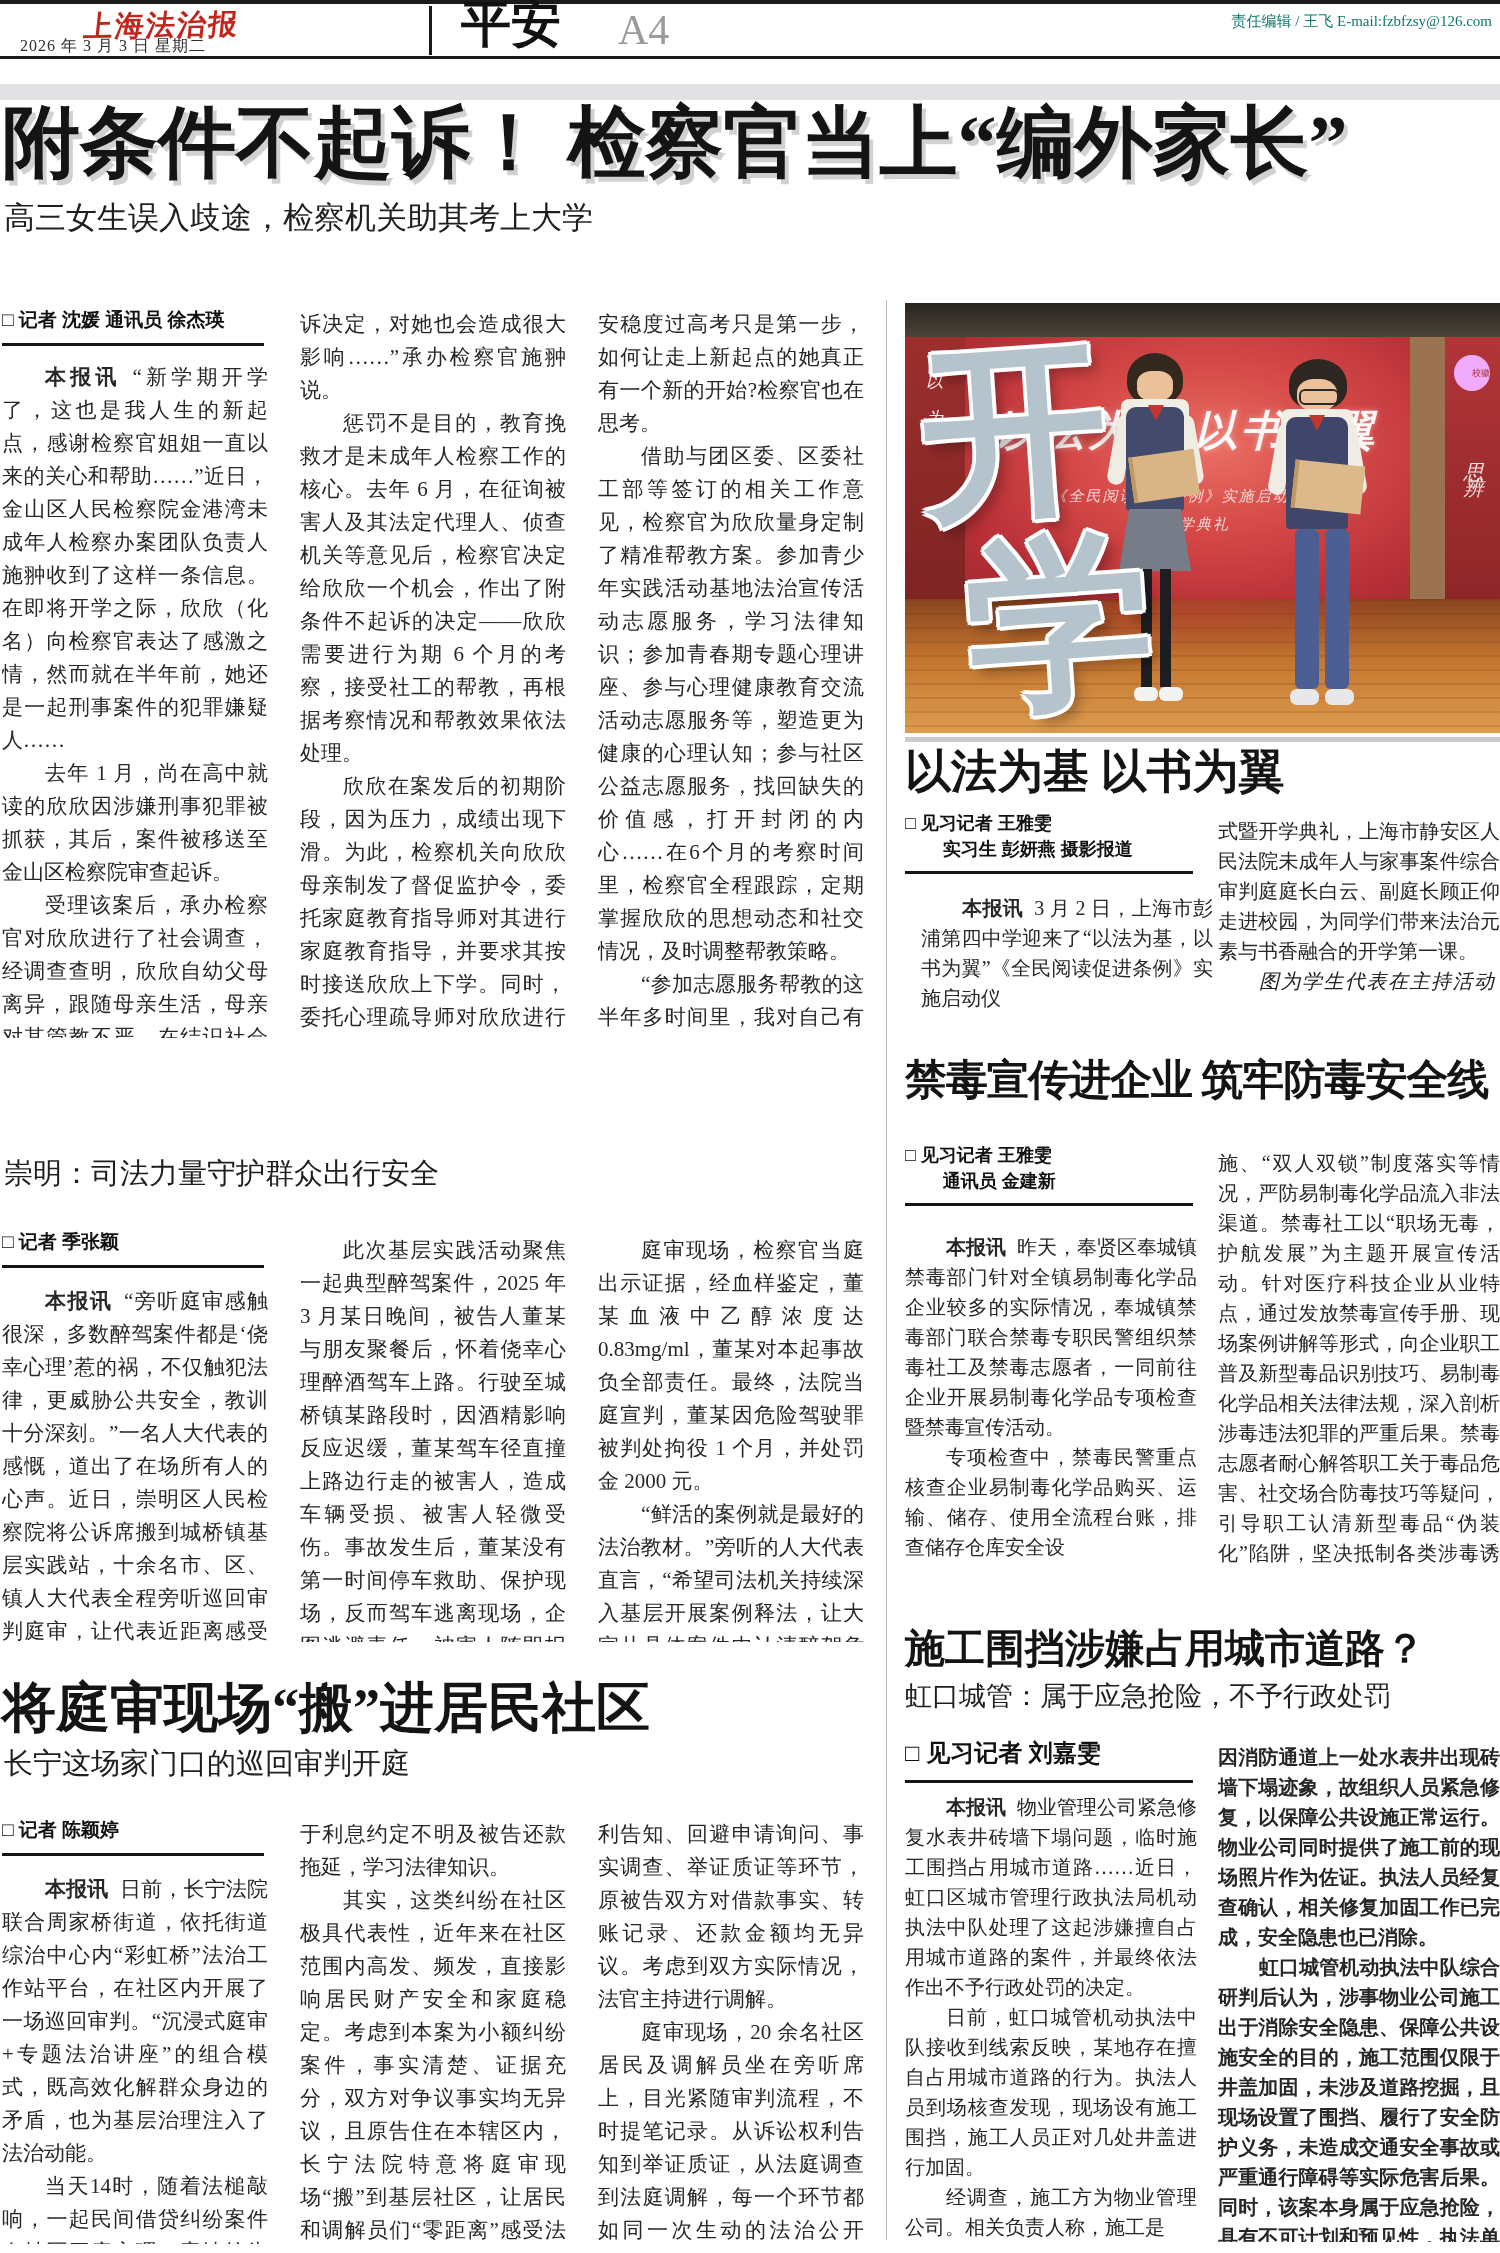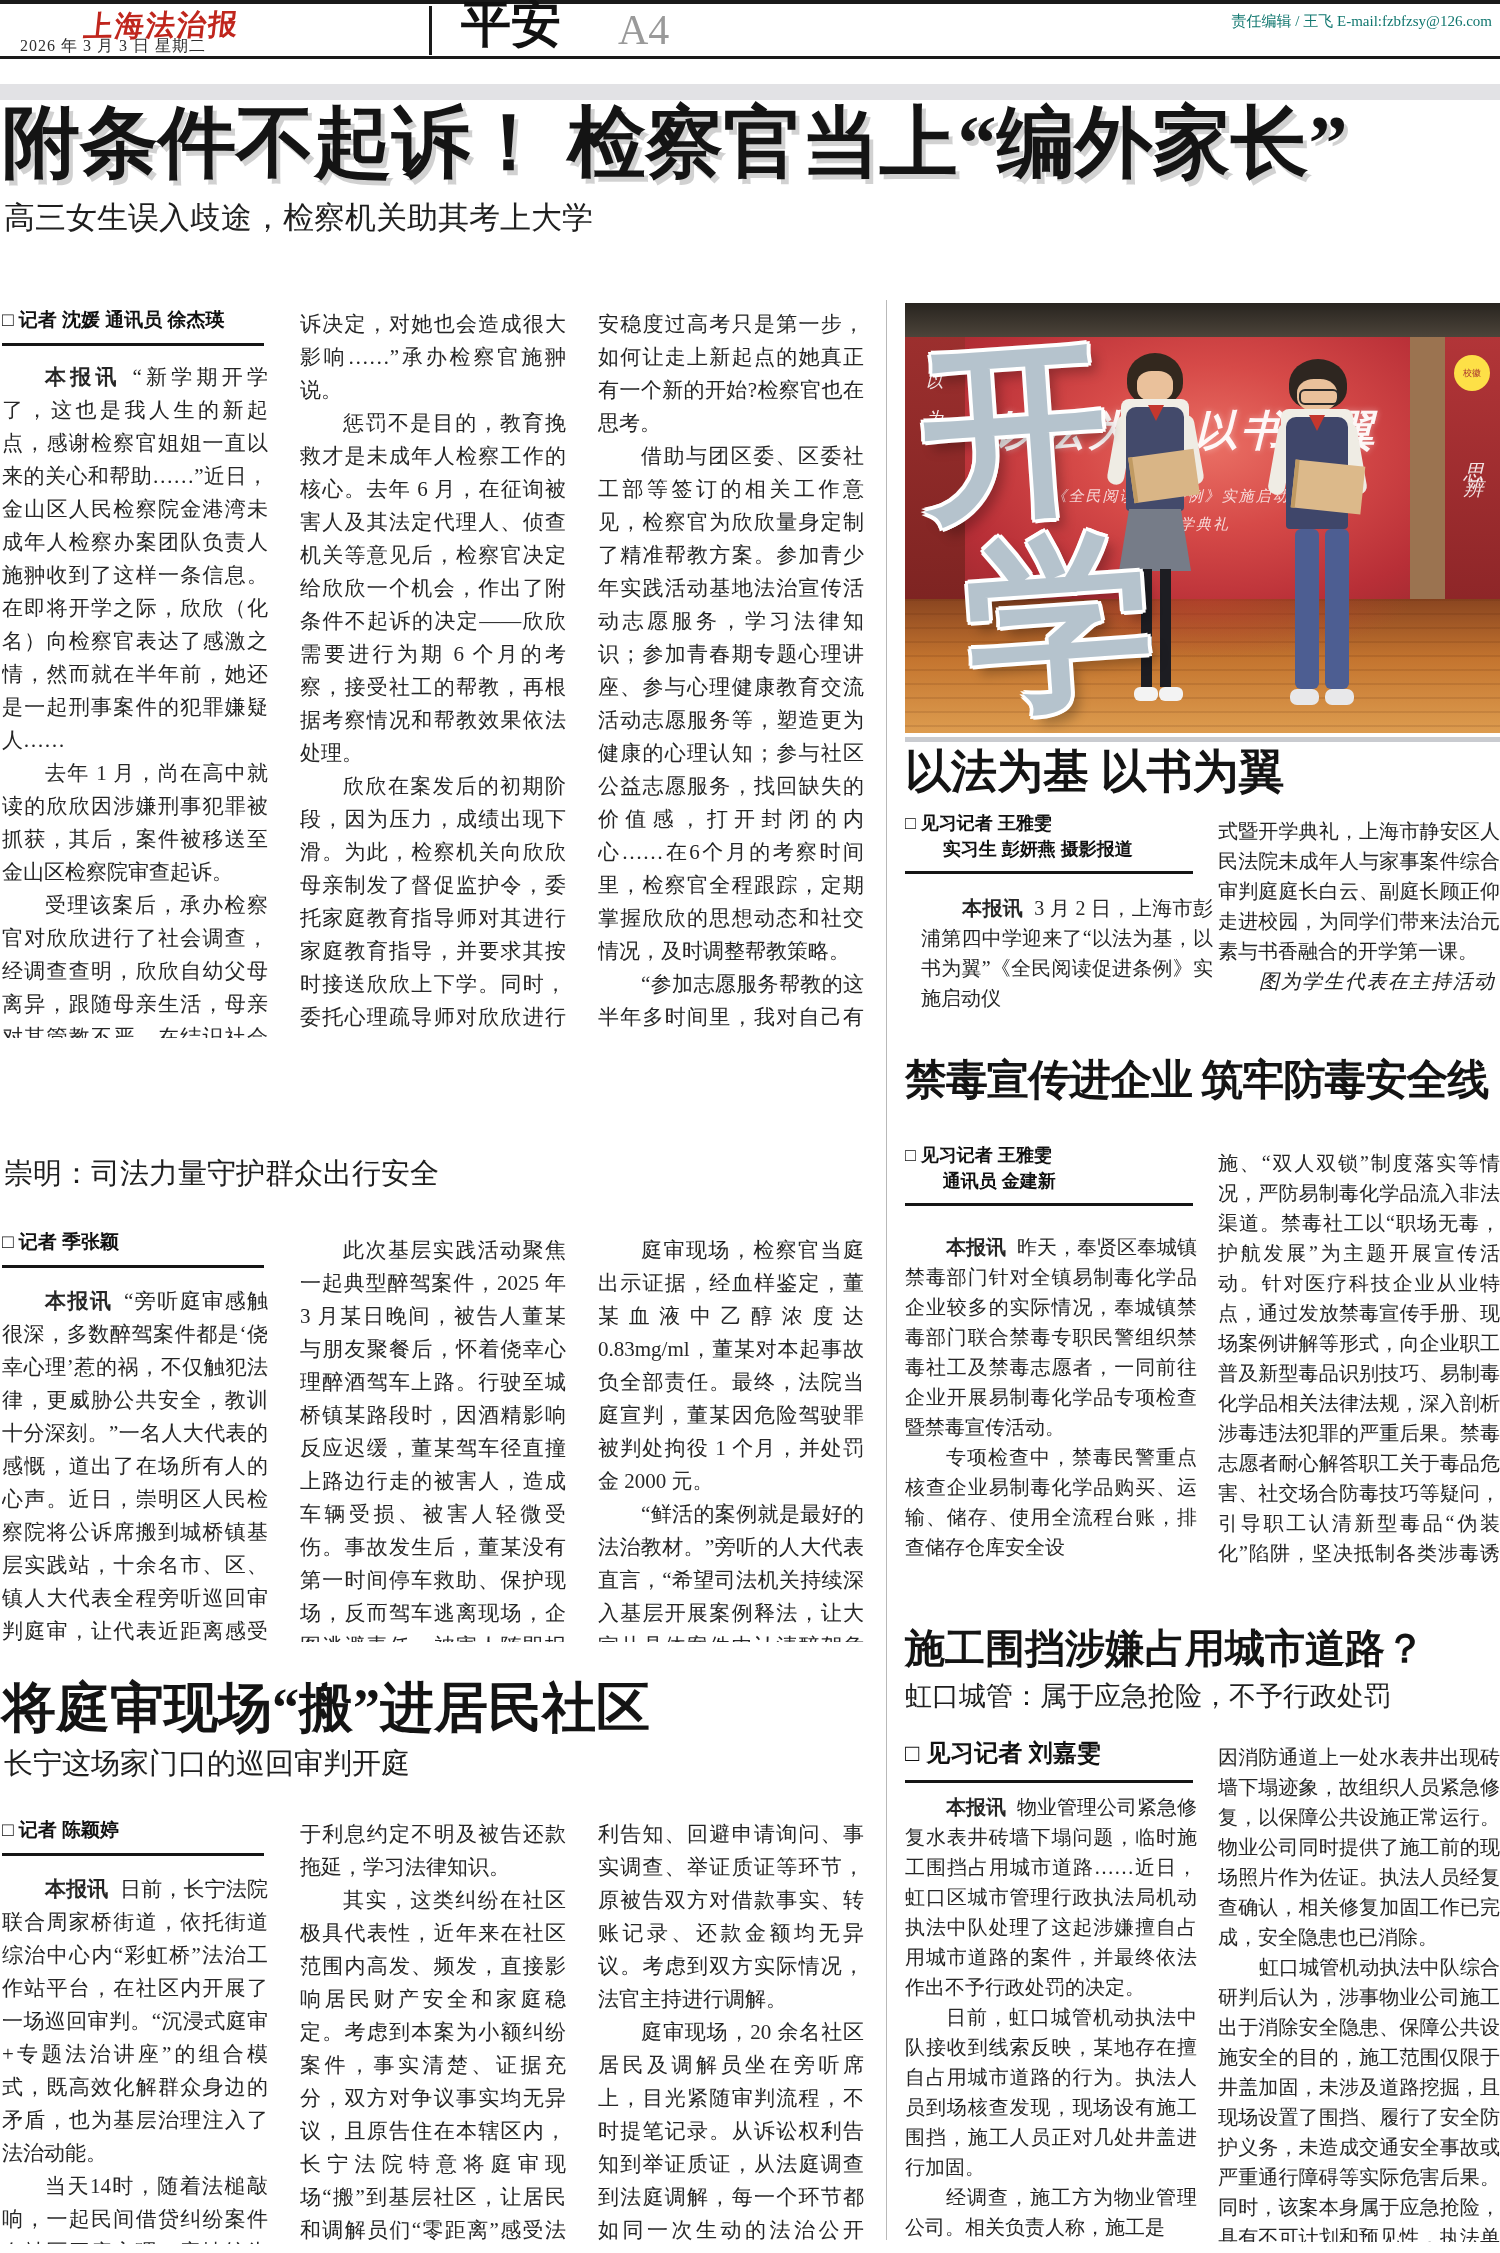--- a/index.html
+++ b/index.html
@@ -35,22 +35,22 @@
       font-size:17px;letter-spacing:10px;font-style:italic;}
   .ph-screen{left:60px;top:34px;width:445px;height:262px;
       background:radial-gradient(ellipse at 55% 42%,#ea6f64 0%,#d64a48 38%,#b82f37 78%,#a02a30 100%);}
   .scr-main{position:absolute;left:0;top:66px;width:445px;text-align:center;color:rgba(255,255,255,.94);
       font-size:42px;font-weight:700;font-style:italic;letter-spacing:4px;white-space:nowrap;
       text-shadow:0 0 6px rgba(255,255,255,.4);}
   .scr-sub{position:absolute;left:0;width:445px;text-align:center;color:rgba(255,255,255,.78);
       font-size:15px;font-style:italic;letter-spacing:2px;white-space:nowrap;}
   .ph-wall-right{left:505px;top:34px;width:90px;height:262px;background:#9b7350;}
   .ph-banner-right{left:540px;top:34px;width:55px;height:262px;background:linear-gradient(#b23538,#8e2628);}
-  .ph-logo{left:549px;top:52px;width:36px;height:36px;border-radius:50%;background:#fde047;
-      color:#a8342f;font-size:9px;text-align:center;line-height:36px;overflow:hidden;}
+  .ph-logo{left:549px;top:52px;width:36px;height:36px;border-radius:50%;background:#f0abfc;
+      color:#a8342f;font-size:9px;text-align:right;line-height:36px;overflow:hidden;}
   .ph-banner-right span{position:absolute;left:16px;top:110px;writing-mode:vertical-rl;color:rgba(255,255,255,.88);
       font-size:20px;letter-spacing:14px;font-style:italic;}
   .ph-floor{left:0;top:296px;width:595px;height:134px;
       background:repeating-linear-gradient(180deg,rgba(70,25,5,.12) 0 2px,transparent 2px 14px),
                  linear-gradient(#8a4520,#c4752f 45%,#dd9c4f);}
   .ph-floor i{position:absolute;left:90px;top:0;width:420px;height:60px;
       background:radial-gradient(ellipse at 50% 0%,rgba(220,60,55,.45),transparent 70%);display:block;}
   .kaixue{font-weight:900;font-size:186px;line-height:1;color:#b5c3cd;transform:rotate(-4deg);
       text-shadow:4px 0 0 #fff,-4px 0 0 #fff,0 4px 0 #fff,0 -4px 0 #fff,3px 3px 0 #fff,-3px 3px 0 #fff,3px -3px 0 #fff,-3px -3px 0 #fff,8px 10px 12px rgba(0,0,0,.25);}
   
@@ -178,21 +178,21 @@
   </div>
 
   <div class="abs hl" style="left:905px;top:1628px;font-size:40px;">施工围挡涉嫌占用城市道路？</div>
   <div class="abs subhl" style="left:905px;top:1678px;font-size:27px;">虹口城管：属于应急抢险，不予行政处罚</div>
   <div class="abs byline" style="left:905px;top:1736px;width:288px;font-size:24px;">□  见习记者  刘嘉雯</div>
   <div class="abs col sm" style="left:905px;top:1792px;width:292px;height:450px;">
     <p><b class="lead-in">本报讯</b><span>物业管理公司紧急修复水表井砖墙下塌问题，临时施工围挡占用城市道路……近日，虹口区城市管理行政执法局机动执法中队处理了这起涉嫌擅自占用城市道路的案件，并最终依法作出不予行政处罚的决定。</span></p>
     <p>日前，虹口城管机动执法中队接收到线索反映，某地存在擅自占用城市道路的行为。执法人员到场核查发现，现场设有施工围挡，施工人员正对几处井盖进行加固。</p>
     <p>经调查，施工方为物业管理公司。相关负责人称，施工是</p>
   </div>
-  <div class="abs col sm" style="left:1218px;top:1742px;width:282px;height:500px;">
+  <div class="abs col sm" style="left:1218px;top:1742px;width:282px;height:500px;font-weight:bold;">
     <p class="cont">因消防通道上一处水表井出现砖墙下塌迹象，故组织人员紧急修复，以保障公共设施正常运行。物业公司同时提供了施工前的现场照片作为佐证。执法人员经复查确认，相关修复加固工作已完成，安全隐患也已消除。</p>
     <p>虹口城管机动执法中队综合研判后认为，涉事物业公司施工出于消除安全隐患、保障公共设施安全的目的，施工范围仅限于井盖加固，未涉及道路挖掘，且现场设置了围挡、履行了安全防护义务，未造成交通安全事故或严重通行障碍等实际危害后果。同时，该案本身属于应急抢险，具有不可计划和预见性，执法单位故作出不予行政处罚的决定。</p>
   </div>
 
   <div class="abs subhl" style="left:4px;top:1154px;font-size:29px;">崇明：司法力量守护群众出行安全</div>
   <div class="abs byline" style="left:2px;top:1228px;width:262px;">□  记者  季张颖</div>
   <div class="abs col big" style="left:2px;top:1284px;width:266px;height:358px;">
     <p><b class="lead-in">本报讯</b><span>“旁听庭审感触很深，多数醉驾案件都是‘侥幸心理’惹的祸，不仅触犯法律，更威胁公共安全，教训十分深刻。”一名人大代表的感慨，道出了在场所有人的心声。近日，崇明区人民检察院将公诉席搬到城桥镇基层实践站，十余名市、区、镇人大代表全程旁听巡回审判庭审，让代表近距离感受司法下沉基层的坚实力量。</span></p>
   </div>
   <div class="abs col big" style="left:300px;top:1234px;width:266px;height:408px;">

